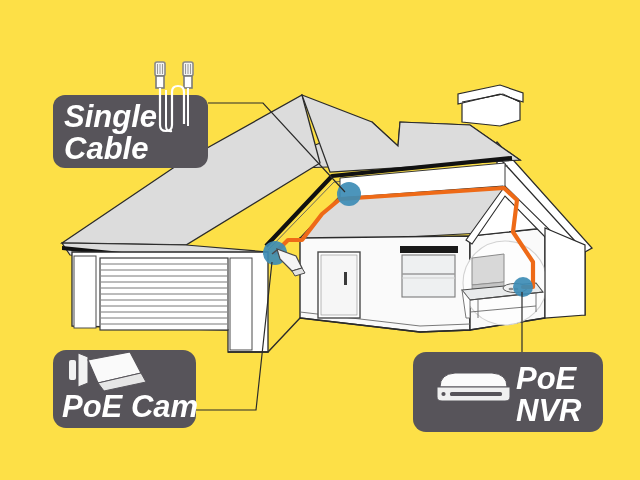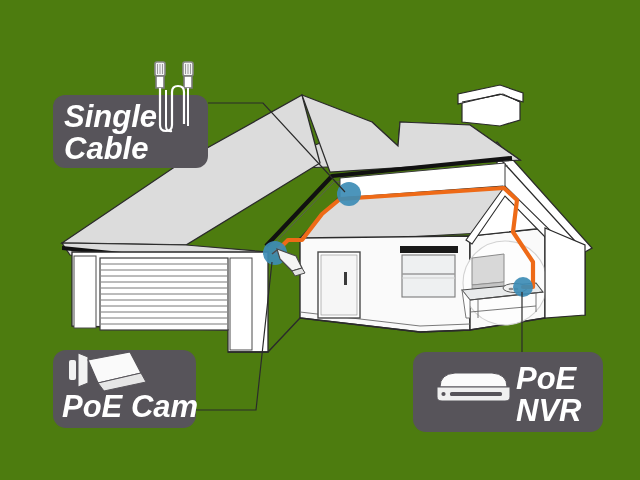--- a/index.html
+++ b/index.html
@@ -10,21 +10,21 @@
   body {
     width: 640px;
     height: 480px;
     overflow: hidden;
     font-family: "Liberation Sans", sans-serif;
   }
   #stage {
     position: relative;
     width: 640px;
     height: 480px;
-    background: #4d7c0f;
+    background: #fde047;
   }
   #scene {
     position: absolute;
     left: 0;
     top: 0;
     width: 640px;
     height: 480px;
   }
   .lbl-text {
     font-family: "Liberation Sans", sans-serif;

